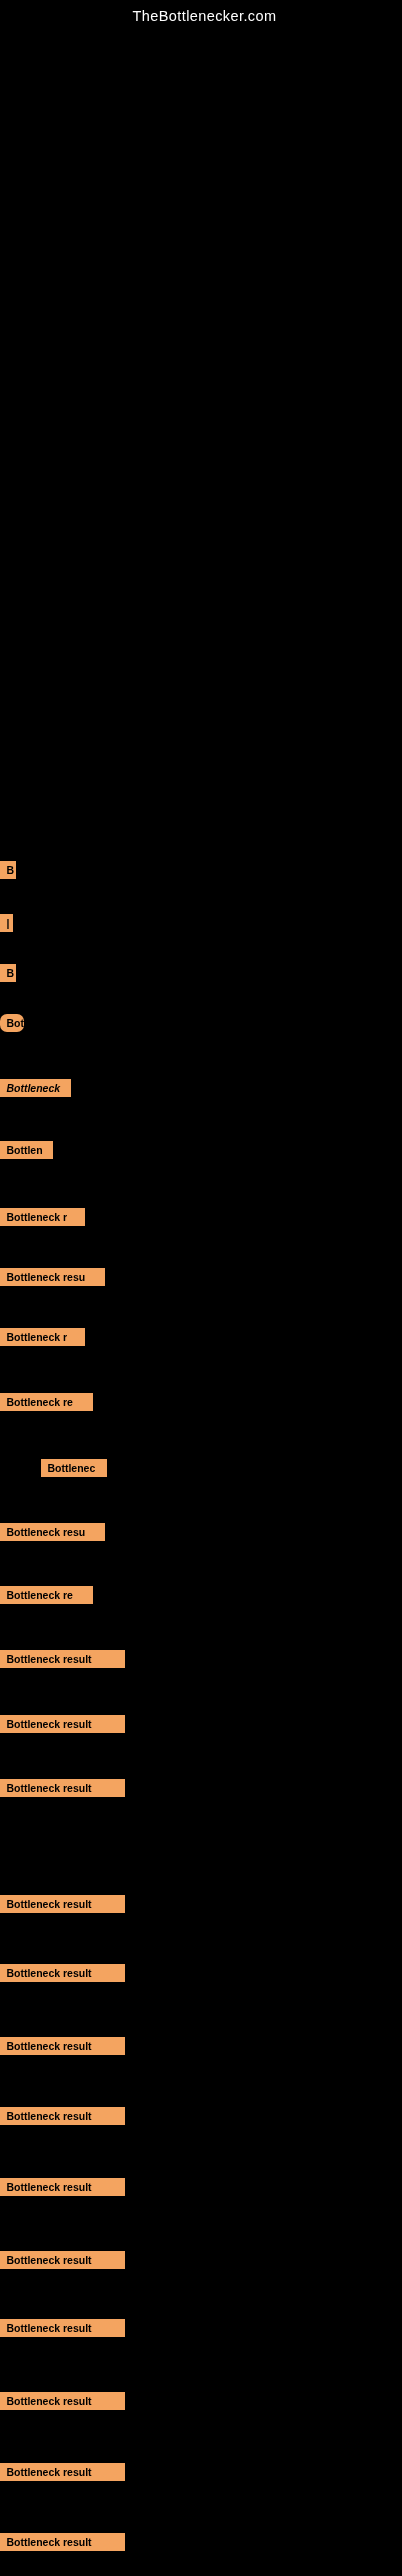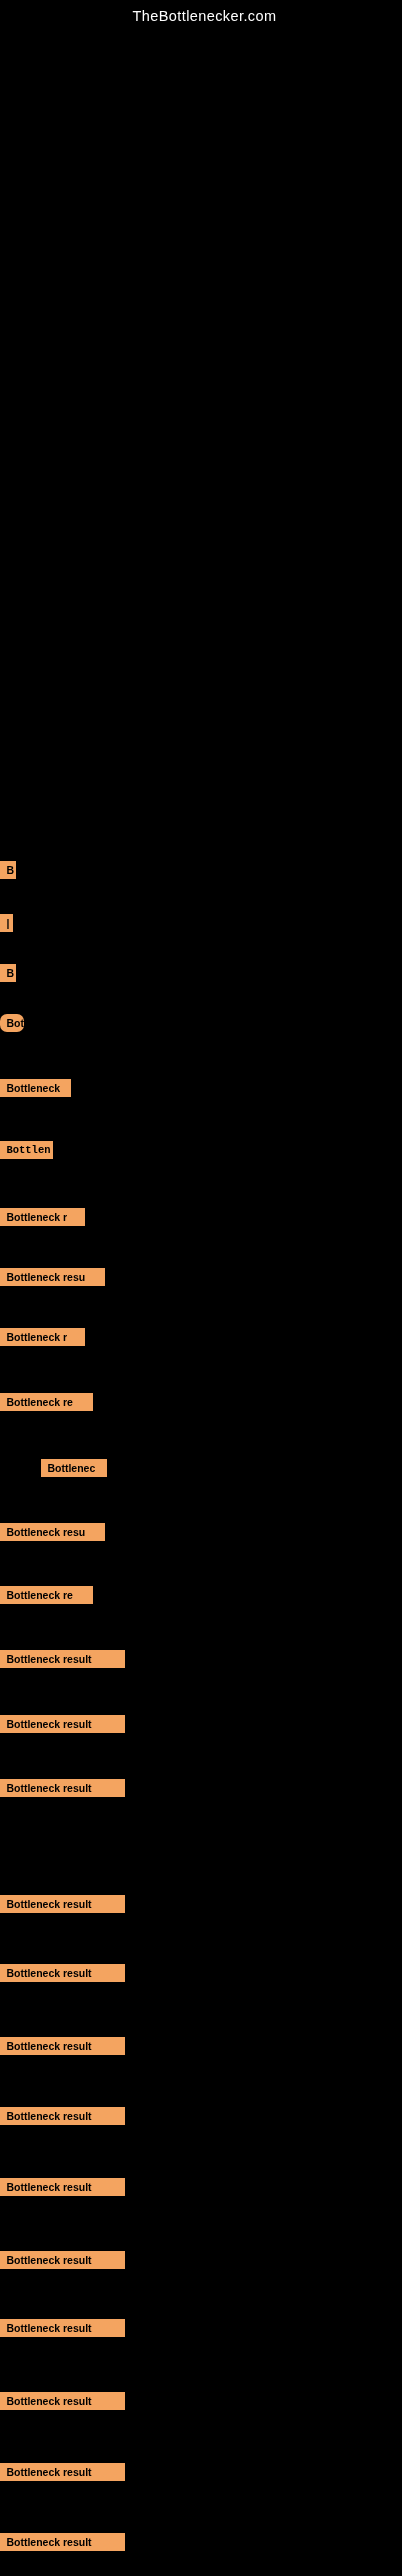--- a/index.html
+++ b/index.html
@@ -41,22 +41,22 @@
   </style>
 </head>
 <body>
 
 <div class="site-title">TheBottlenecker.com</div>
 
 <div class="bottleneck-label" style="top: 861px; width: 16px;">B</div>
 <div class="bottleneck-label" style="top: 914px; width: 11.3px;">|</div>
 <div class="bottleneck-label" style="top: 964px; width: 16px;">B</div>
 <div class="bottleneck-label" style="top: 1014px; width: 24px; border-radius: 7px;">Bottl</div>
-<div class="bottleneck-label" style="top: 1079px; width: 71px;">Bottleneck</div>
-<div class="bottleneck-label" style="top: 1141px; width: 53px; font-family: Liberation Mono, monospace;">Bottlen</div>
+<div class="bottleneck-label" style="top: 1079px; width: 71px; font-style: italic;">Bottleneck</div>
+<div class="bottleneck-label" style="top: 1141px; width: 53px;">Bottlen</div>
 <div class="bottleneck-label" style="top: 1208px; width: 85px;">Bottleneck r</div>
 <div class="bottleneck-label" style="top: 1268px; width: 105px;">Bottleneck resu</div>
 <div class="bottleneck-label" style="top: 1328px; width: 85px;">Bottleneck r</div>
 <div class="bottleneck-label" style="top: 1393px; width: 93px;">Bottleneck re</div>
 <div class="bottleneck-label" style="top: 1459px; width: 66px; margin-left: 41px;">Bottlenec</div>
 <div class="bottleneck-label" style="top: 1523px; width: 105px;">Bottleneck resu</div>
 <div class="bottleneck-label" style="top: 1586px; width: 93px;">Bottleneck re</div>
 <div class="bottleneck-label" style="top: 1650px; width: 125px;">Bottleneck result</div>
 <div class="bottleneck-label" style="top: 1715px; width: 125px;">Bottleneck result</div>
 <div class="bottleneck-label" style="top: 1779px; width: 125px;">Bottleneck result</div>

